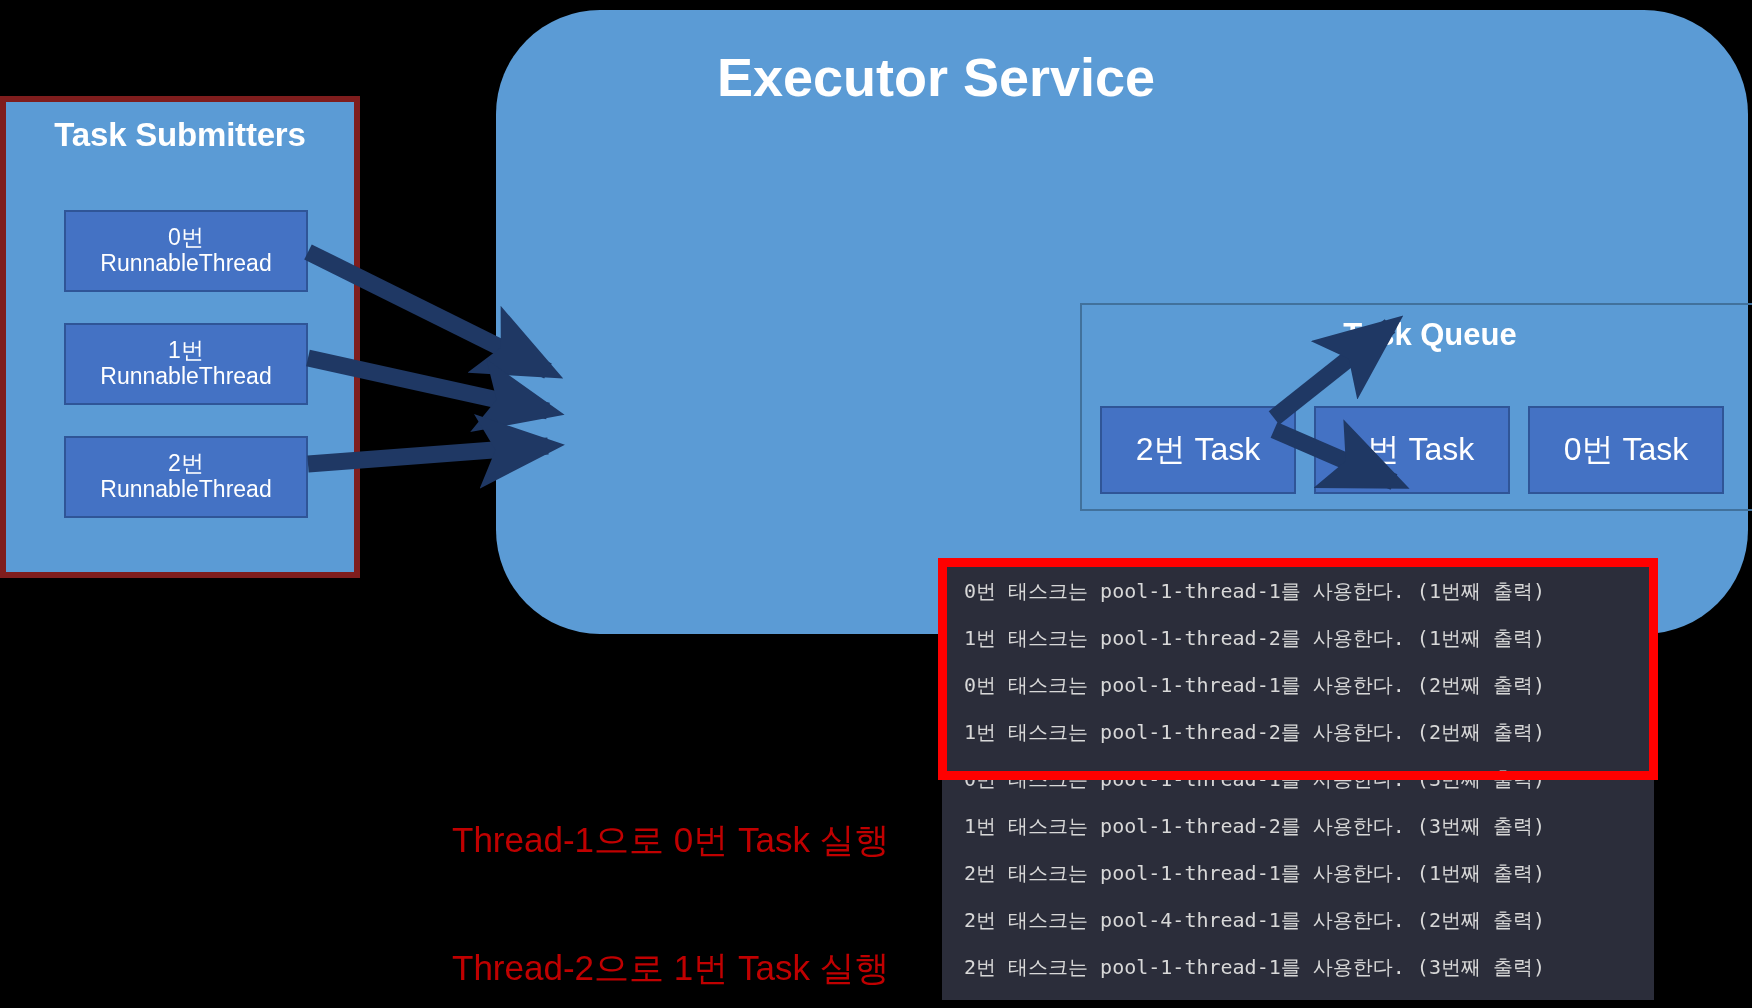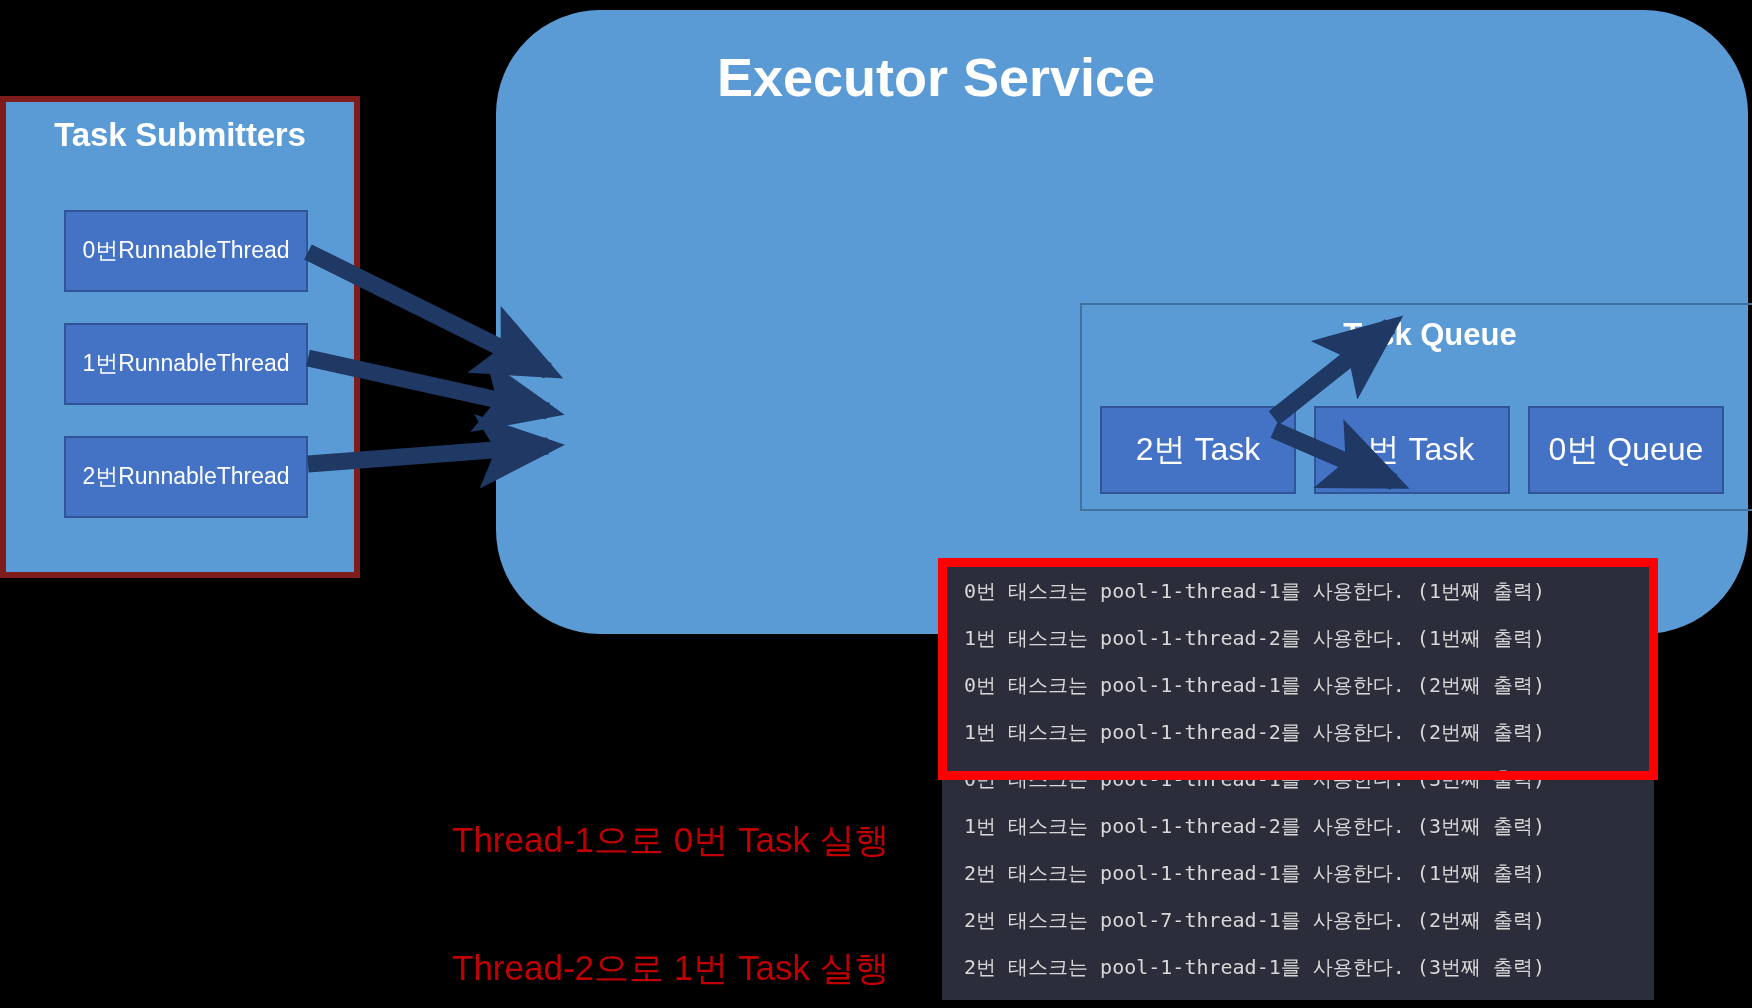--- a/index.html
+++ b/index.html
@@ -40,21 +40,21 @@
   }
   .submitter-box {
     position: absolute;
     left: 58px;
     width: 244px;
     height: 82px;
     background: #4472C4;
     border: 2px solid #2F5597;
     box-sizing: border-box;
     display: flex;
-    flex-direction: row;
+    flex-direction: column;
     align-items: center;
     justify-content: center;
     color: #FFFFFF;
     line-height: 1.12;
   }
   .submitter-box .num { font-size: 23px; }
   .submitter-box .cls { font-size: 23px; }
   #submitter-0 { top: 108px; }
   #submitter-1 { top: 221px; }
   #submitter-2 { top: 334px; }
@@ -191,21 +191,21 @@
     </div>
   </div>
 
   <div id="executor-panel">
     <div id="executor-title">Executor Service</div>
 
     <div id="task-queue">
       <div id="task-queue-title">Task Queue</div>
       <div class="queue-task" id="queue-task-2">2번 Task</div>
       <div class="queue-task" id="queue-task-1">1번 Task</div>
-      <div class="queue-task" id="queue-task-0">0번 Queue</div>
+      <div class="queue-task" id="queue-task-0">0번 Task</div>
     </div>
 
   </div>
 
   <svg id="arrows" viewBox="0 0 1752 1008" xmlns="http://www.w3.org/2000/svg">
     <defs>
       <marker id="ah" markerWidth="5.2" markerHeight="4.4" refX="4.2" refY="2.2" orient="auto">
         <path d="M0,0 L5.2,2.2 L0,4.4 L1.1,2.2 Z" fill="#1F3864"></path>
       </marker>
     </defs>
@@ -237,18 +237,18 @@
   </div>
 
   <div id="console-panel">
       <div class="console-line" style="top: 8px; text-align: center;">0번 태스크는 pool-1-thread-1를 사용한다. (1번째 출력)</div>
       <div class="console-line" style="top: 55px;">1번 태스크는 pool-1-thread-2를 사용한다. (1번째 출력)</div>
       <div class="console-line" style="top: 102px;">0번 태스크는 pool-1-thread-1를 사용한다. (2번째 출력)</div>
       <div class="console-line" style="top: 149px;">1번 태스크는 pool-1-thread-2를 사용한다. (2번째 출력)</div>
       <div class="console-line" style="top: 196px;">0번 태스크는 pool-1-thread-1를 사용한다. (3번째 출력)</div>
       <div class="console-line" style="top: 243px;">1번 태스크는 pool-1-thread-2를 사용한다. (3번째 출력)</div>
       <div class="console-line" style="top: 290px;">2번 태스크는 pool-1-thread-1를 사용한다. (1번째 출력)</div>
-      <div class="console-line" style="top: 337px;">2번 태스크는 pool-7-thread-1를 사용한다. (2번째 출력)</div>
+      <div class="console-line" style="top: 337px;">2번 태스크는 pool-4-thread-1를 사용한다. (2번째 출력)</div>
       <div class="console-line" style="top: 384px;">2번 태스크는 pool-1-thread-1를 사용한다. (3번째 출력)</div>
     </div>
   <div id="console-highlight"></div>
 
 </div>
 
 </body></html>

